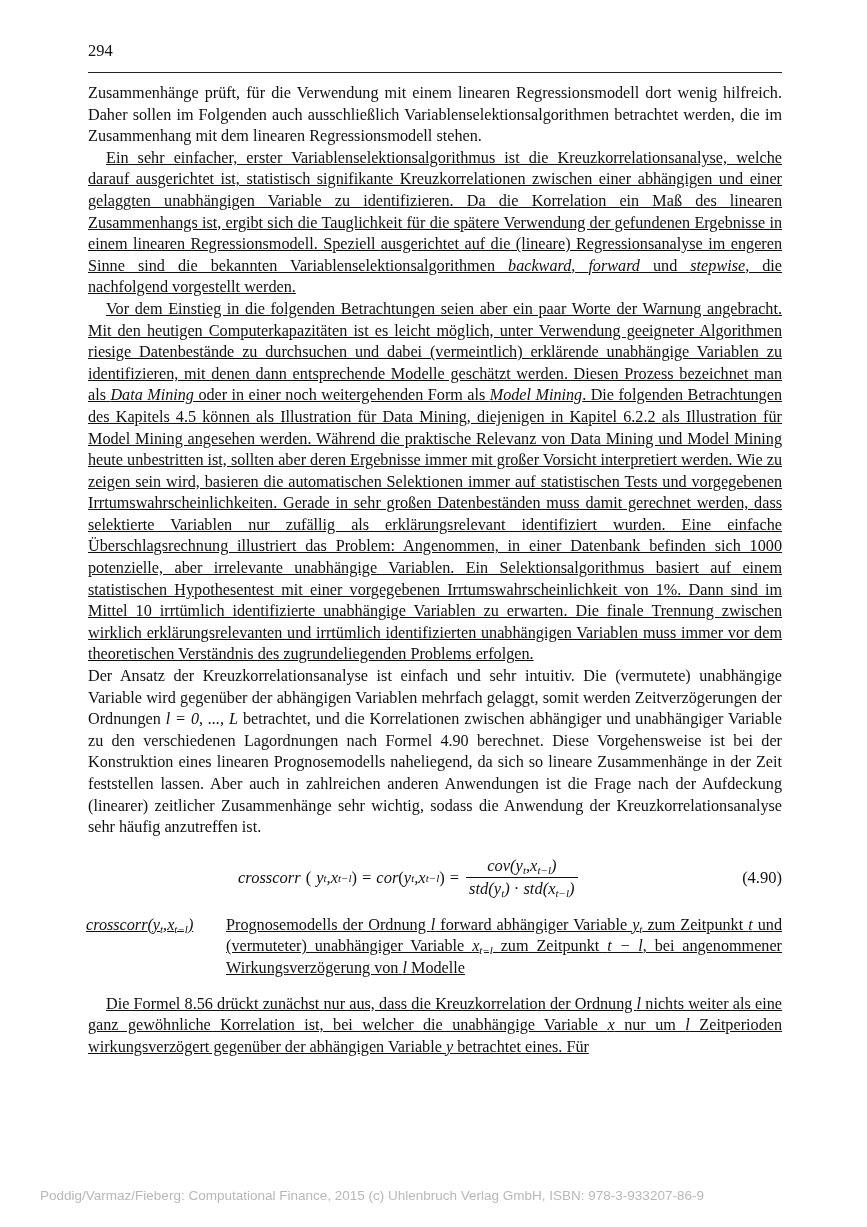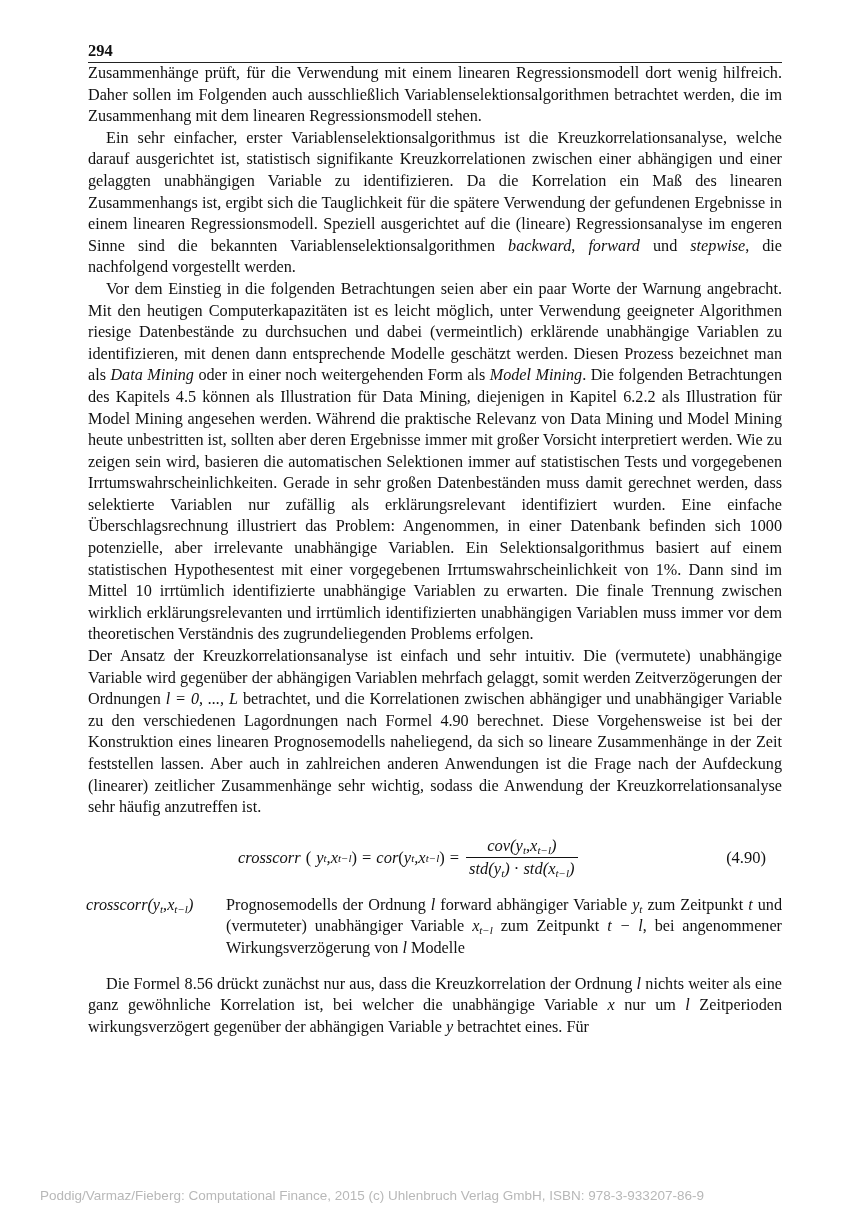--- a/index.html
+++ b/index.html
@@ -1,36 +1,36 @@
 <!DOCTYPE html>
 <html><head>
 <meta charset="utf-8">
 <style>
   html, body { margin: 0; padding: 0; background: #ffffff; }
   body { width: 867px; height: 1227px; position: relative; overflow: hidden;
          font-family: "Liberation Serif", serif; color: #111; }
   .page { position: absolute; left: 88px; top: 40px; width: 694px; }
   .running-head { display: flex; justify-content: space-between; font-size: 16.5px;
-                  line-height: 22px; padding-bottom: 0; border-bottom: 1px solid #222; font-weight: bold; }
-  .body { font-size: 16.2px; line-height: 21.6px; text-align: justify;
+                  line-height: 22px; padding-bottom: 10px; border-bottom: 1px solid #222; }
+  .body { margin-top: 10px; font-size: 16.2px; line-height: 21.6px; text-align: justify;
           hyphens: manual; }
   .body p { margin: 0; }
-  .body p.indent { text-indent: 18px; }
+  .body p.indent { text-indent: 18px; text-decoration: underline; }
   h2.section { font-size: 20px; font-weight: bold; margin: 25px 0 12px 0; line-height: 24px; }
   h2.section .num { margin-right: 12px; }
   .eq { position: relative; margin: 12px 0 10px 0; height: 54px; }
   .eq-body { position: absolute; left: 150px; top: 0; display: flex; align-items: center;
              font-style: italic; font-size: 16.5px; height: 54px; }
   .eq-body .op { font-style: normal; margin: 0 5px; }
   .frac { display: inline-flex; flex-direction: column; align-items: center; margin-left: 2px; }
   .frac .num, .frac .den { padding: 0 3px; line-height: 22px; }
   .frac .bar { width: 100%; border-top: 1px solid #111; }
-  .eq-label { position: absolute; right: 16px; top: 16px; font-size: 16.5px; }
+  .eq-label { position: absolute; right: 0; top: 16px; font-size: 16.5px; }
   sub { font-size: 11px; vertical-align: -3px; line-height: 0; }
-  .legend { display: flex; margin: 8px 0 14px 0; font-size: 16.2px; line-height: 21.6px; }
+  .legend { display: flex; margin: 8px 0 14px 0; font-size: 16.2px; line-height: 21.6px; text-decoration: underline; }
   .legend .sym { width: 140px; flex: none; font-style: italic; margin-left: -2px; white-space: nowrap; }
   .legend .desc { flex: 1; text-align: justify; }
   i { font-style: italic; }
   .footer { position: absolute; left: 0; width: 744px; top: 1188px; text-align: center;
             font-family: "Liberation Sans", sans-serif; font-size: 13.5px; color: #b8b8b8; }
 </style>
 </head>
 <body>
 
 <div class="page">

